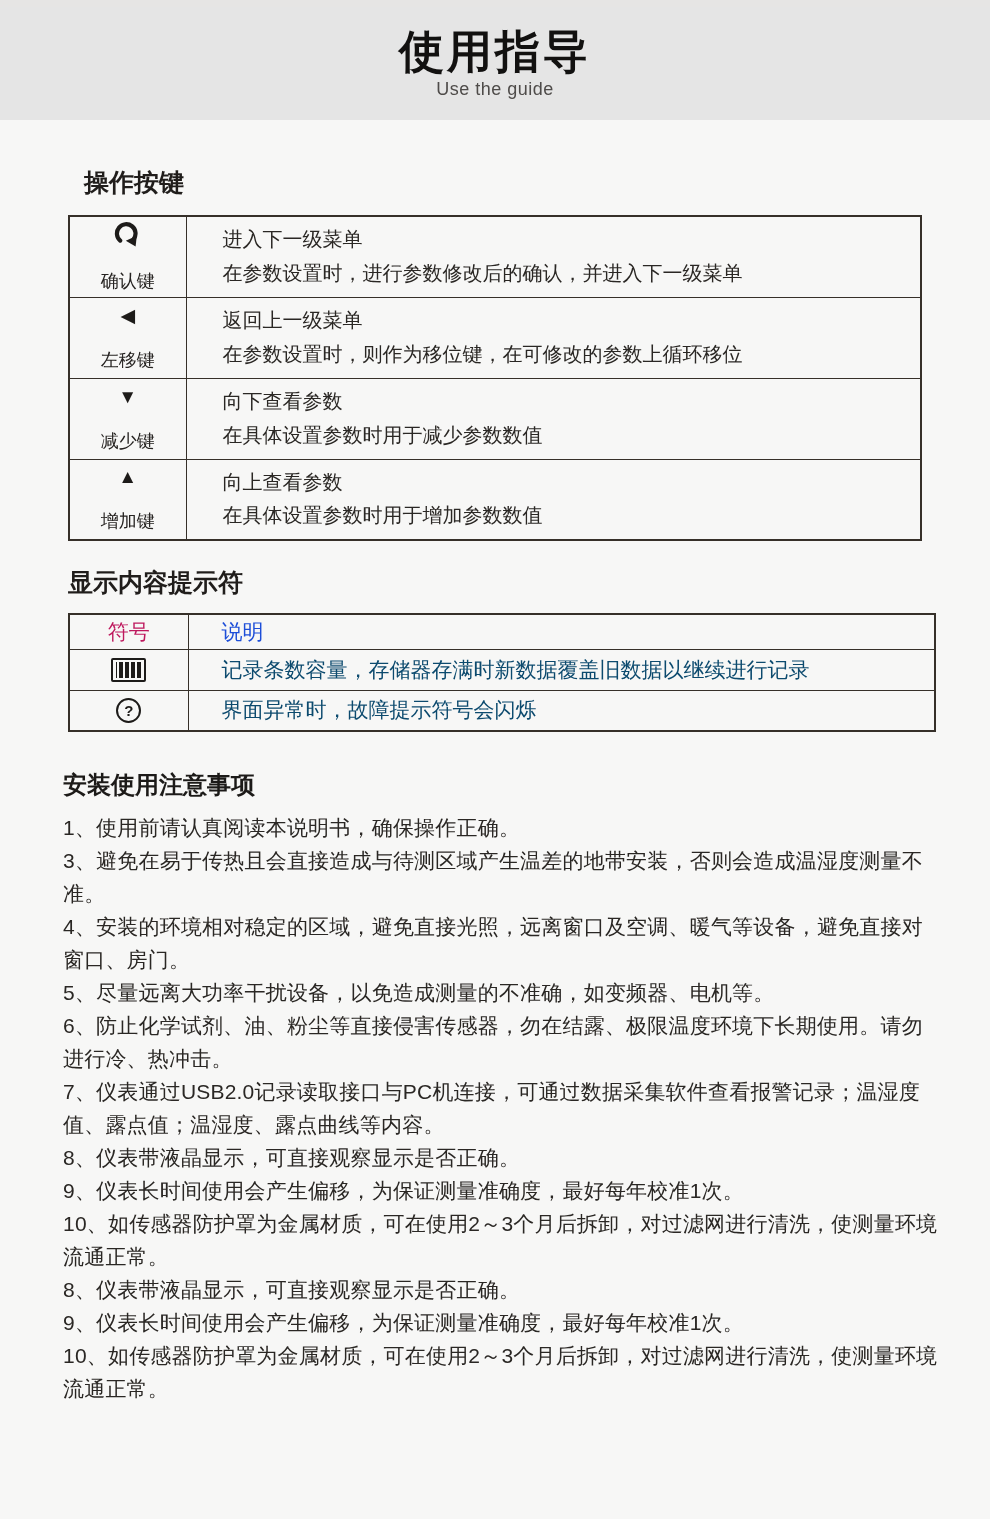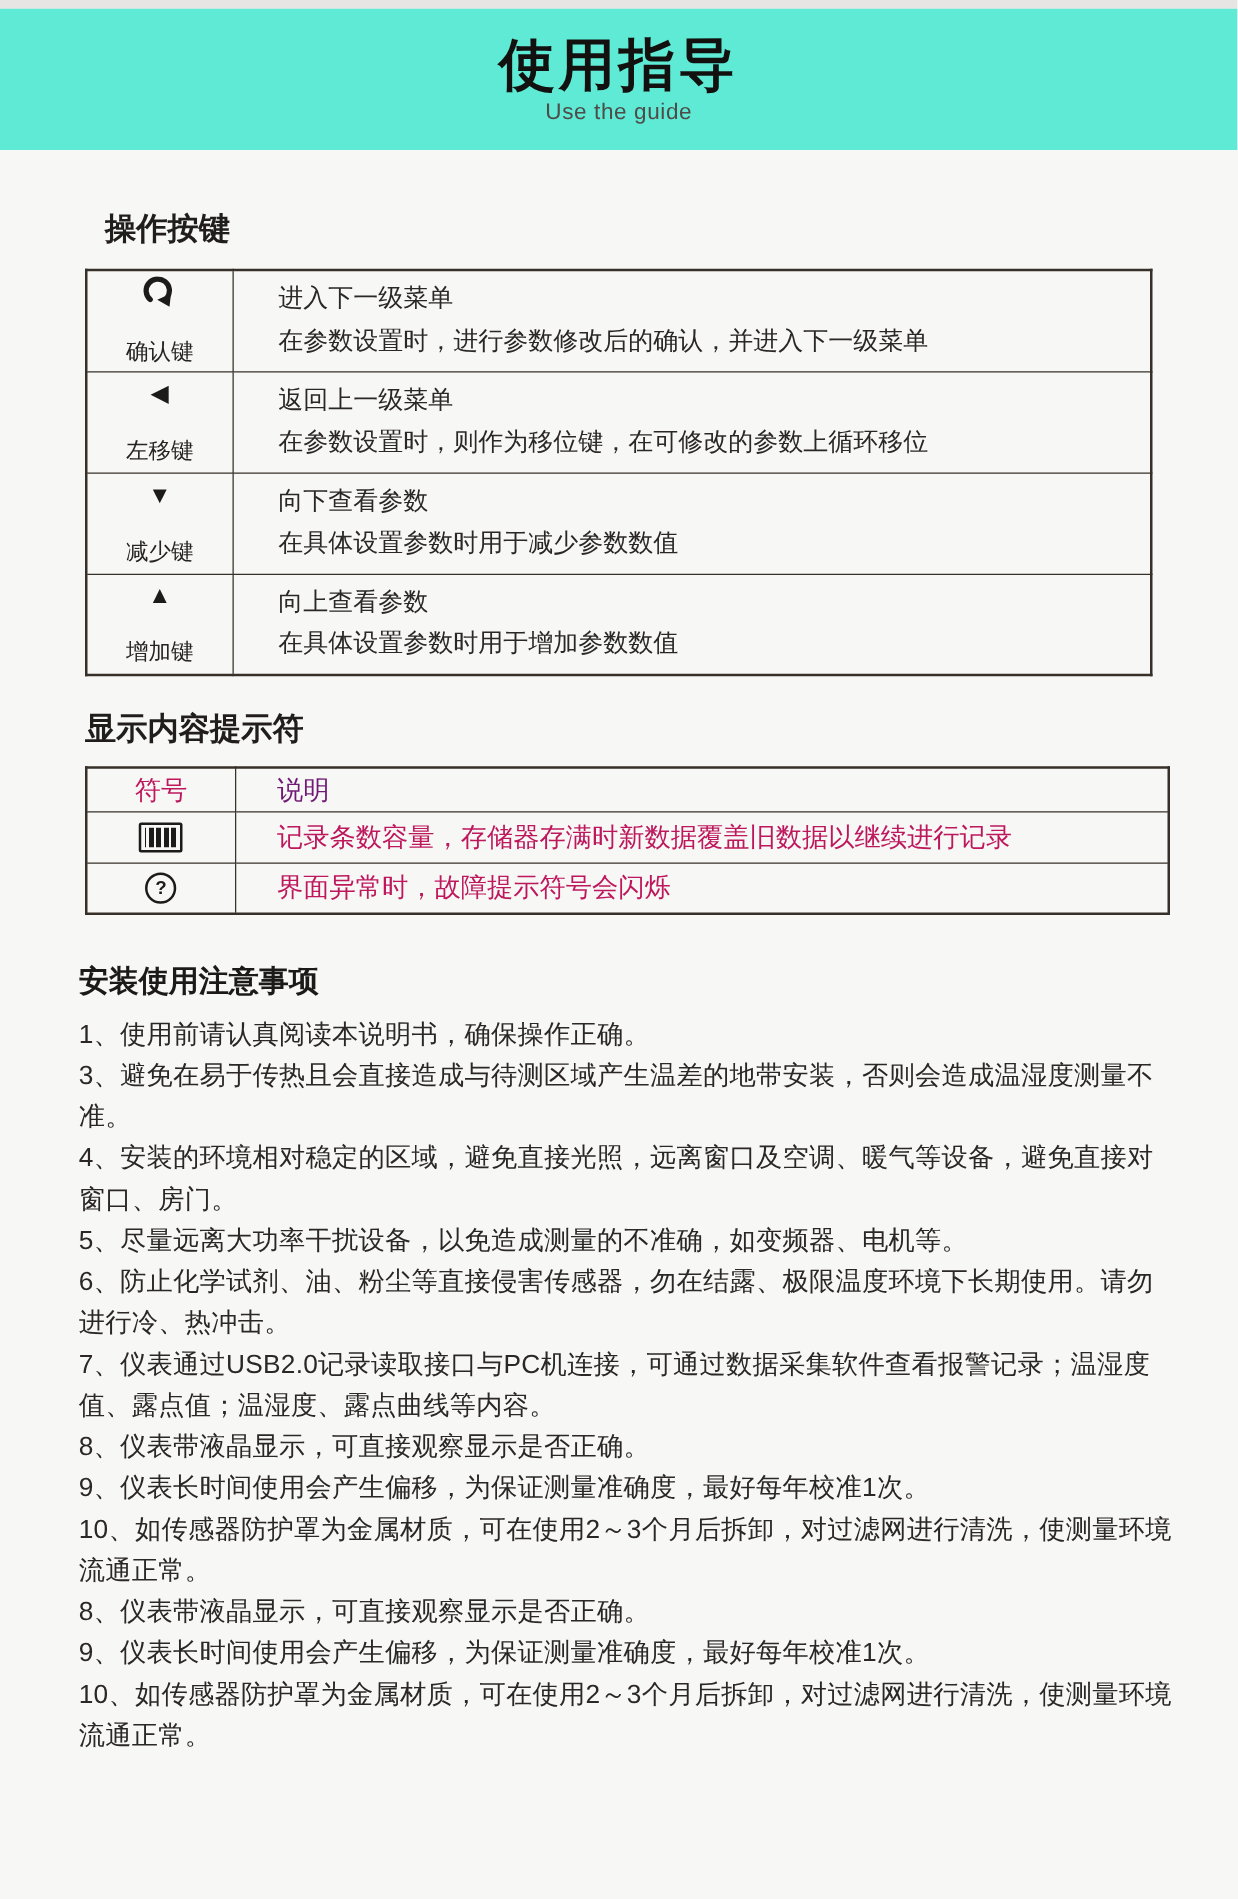--- a/index.html
+++ b/index.html
@@ -8,21 +8,21 @@
     height: 1519px;
     background: #f7f7f6;
     font-family: "Liberation Sans", "DejaVu Sans", sans-serif;
     color: #262321;
     overflow: hidden;
   }
   
   .top-strip { height: 7px; background: #e6e5e4; }
   .hero {
     height: 113px;
-    background: #5eead4;
+    background: #e5e5e5;
     display: flex; flex-direction: column; align-items: center; justify-content: center;
   }
   .hero-title {
     font-size: 45px; font-weight: 600; letter-spacing: 3px; color: #121110; line-height: 1.1;
   }
   .hero-sub {
     font-size: 18px; color: #4e4b49; margin-top: 3px; letter-spacing: 0.5px;
   }
   
   .h-keys    { margin: 46px 0 16px 84px; font-size: 25px; font-weight: 600; color: #201d1b; }
@@ -36,23 +36,23 @@
   .keys-table td { height: 81px; vertical-align: middle; }
   .keys-table .c-icon { width: 117px; text-align: center; }
   .keys-table .c-desc { padding-left: 36px; padding-right: 10px; }
   .key-glyph { display: block; height: 26px; line-height: 24px; font-size: 19px; color: #1d1b19; }
   .key-label { display: block; font-size: 18px; color: #262321; margin-top: 18px; }
   .desc-line { font-size: 20px; line-height: 33.5px; color: #2a2724; }
   .symbols-table { width: 868px; }
   .symbols-table td { height: 41px; vertical-align: middle; }
   .symbols-table tr.head td { height: 35px; }
   .symbols-table .c-icon { width: 119px; text-align: center; }
-  .symbols-table .c-desc { padding-left: 33px; padding-right: 8px; font-size: 21px; color: #be185d; }
+  .symbols-table .c-desc { padding-left: 33px; padding-right: 8px; font-size: 21px; color: #0c4a6e; }
   .symbols-table .head .c-icon { font-size: 21px; color: #be185d; }
-  .symbols-table .head .c-desc { font-size: 21px; color: #701a75; margin-left: 44px; }
+  .symbols-table .head .c-desc { font-size: 21px; color: #1d4ed8; margin-left: 44px; }
   
   .icon-wrap { display: inline-flex; align-items: center; justify-content: center; }
   .mem-icon {
     display: inline-block; width: 35px; height: 24px; vertical-align: middle;
     border: 2.5px solid #1d1b19; border-radius: 2px;
     padding: 2px 3px;
     background: repeating-linear-gradient(90deg, #1d1b19 0 4px, transparent 4px 6px);
     background-clip: content-box;
   }
   .q-icon {

